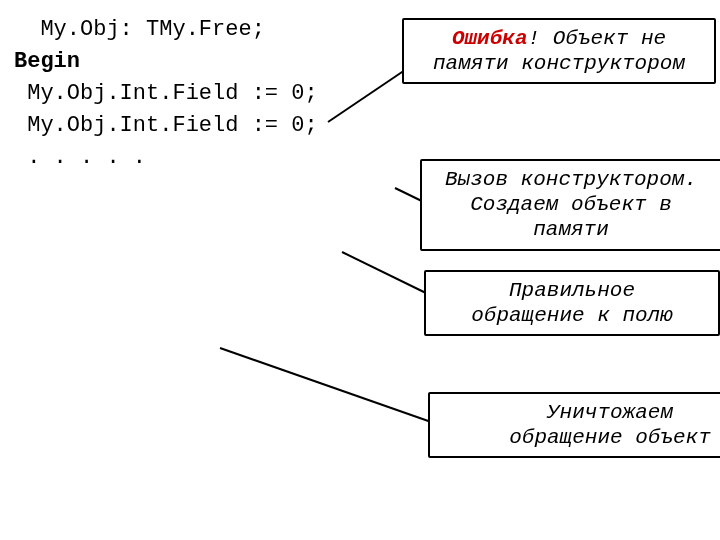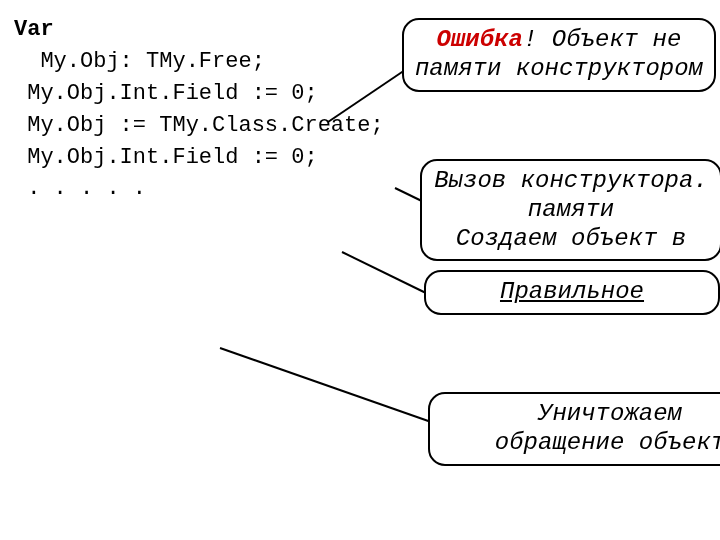--- a/index.html
+++ b/index.html
@@ -14,47 +14,46 @@
     position: relative;
   }
   .code-line {
     line-height: 1.45;
     white-space: pre;
   }
   .kw { font-weight: bold; }
   .callout {
     position: absolute;
     border: 2px solid #000;
-    border-radius: 17px;
+    border-radius: 2px;
     background: #fff;
     font-family: "Courier New", monospace;
-    font-size: 24px;
+    font-size: 21px;
     font-style: italic;
     text-align: center;
     padding: 6px 10px;
     line-height: 1.2;
   }
   .err { color: #cc0000; font-weight: bold; font-style: italic; }
   svg.connectors {
     position: absolute;
     inset: 0;
     width: 720px;
     height: 540px;
     pointer-events: none;
   }
 </style>
 </head>
 <body>
 
 <div>
-  <div class="code-line kw">Var</div>
   <div class="code-line">  My.Obj: TMy.Free;</div>
+  <div class="code-line kw">Begin</div>
   <div class="code-line"> My.Obj.Int.Field := 0;</div>
   <div class="code-line"></div>
-  <div class="code-line"> My.Obj := TMy.Class.Create;</div>
   <div class="code-line"></div>
   <div class="code-line"> My.Obj.Int.Field := 0;</div>
   <div class="code-line"></div>
   <div class="code-line"> . . . . .</div>
   <div class="code-line"></div>
 </div>
 
 <svg class="connectors">
   <line x1="328" y1="122" x2="408" y2="68" stroke="#000" stroke-width="2"></line>
   <line x1="395" y1="188" x2="430" y2="205" stroke="#000" stroke-width="2"></line>
@@ -63,25 +62,26 @@
 </svg>
 
 <div class="callout" style="left:402px; top:18px; width:290px;">
   <div>
     <span class="err">Ошибка</span><span>! Объект не</span>
   </div>
   <div>памяти конструктором</div>
 </div>
 
 <div class="callout" style="left:420px; top:159px; width:278px;">
-  <div>Вызов конструктора.</div>
+  <div>Вызов конструктором.</div>
+  <div>Создаем объект в</div>
   <div>памяти</div>
-  <div>Создаем объект в</div>
 </div>
 
-<div class="callout" style="left:424px; top:270px; width:272px;text-decoration:underline;">
+<div class="callout" style="left:424px; top:270px; width:272px;">
   <div>Правильное</div>
+  <div>обращение к полю</div>
 </div>
 
 <div class="callout" style="left:428px; top:392px; width:264px;padding-left:48px;">
   <div>Уничтожаем</div>
   <div>обращение объект</div>
 </div>
 
 </body></html>

